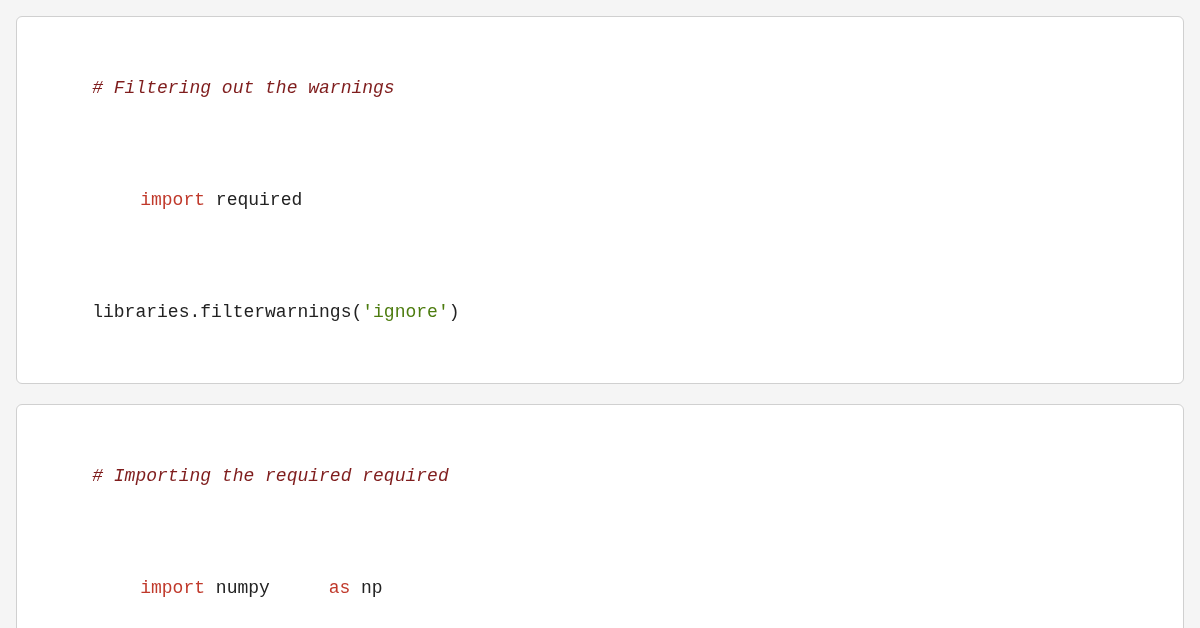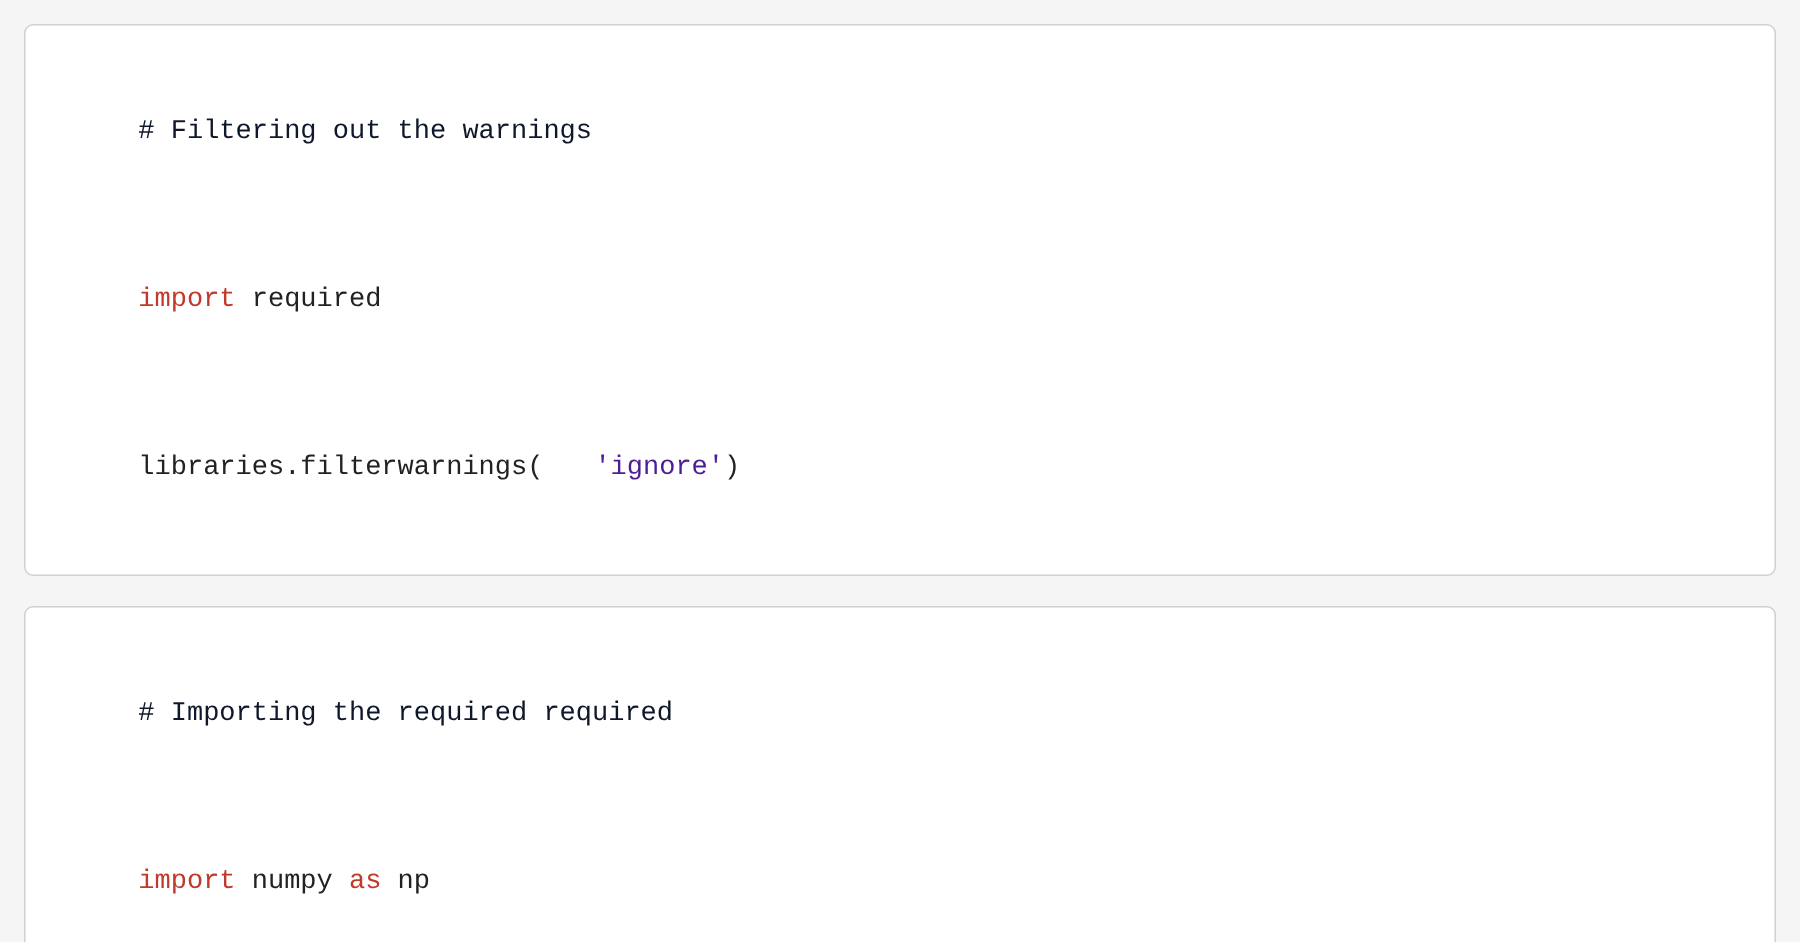--- a/index.html
+++ b/index.html
@@ -28,34 +28,35 @@
       font-size: 18px;
       line-height: 1.6;
       white-space: pre;
     }
 
     .blank-line {
       height: 1.6em;
     }
 
     .comment {
-      color: #0f172a;
+      color: #7f1d1d;
+      font-style: italic;
     }
 
     .keyword {
       color: #c0392b;
+      margin-left: 48px;
     }
 
     .normal {
       color: #222222;
     }
 
     .string {
-      color: #4c1d95;
-      margin-left: 34px;
+      color: #4d7c0f;
     }
   </style>
 </head>
 <body>
 
 <div class="code-block">
   <div class="code-line">
     <span class="comment"># Filtering out the warnings</span>
   </div>
   <div class="blank-line"></div>

